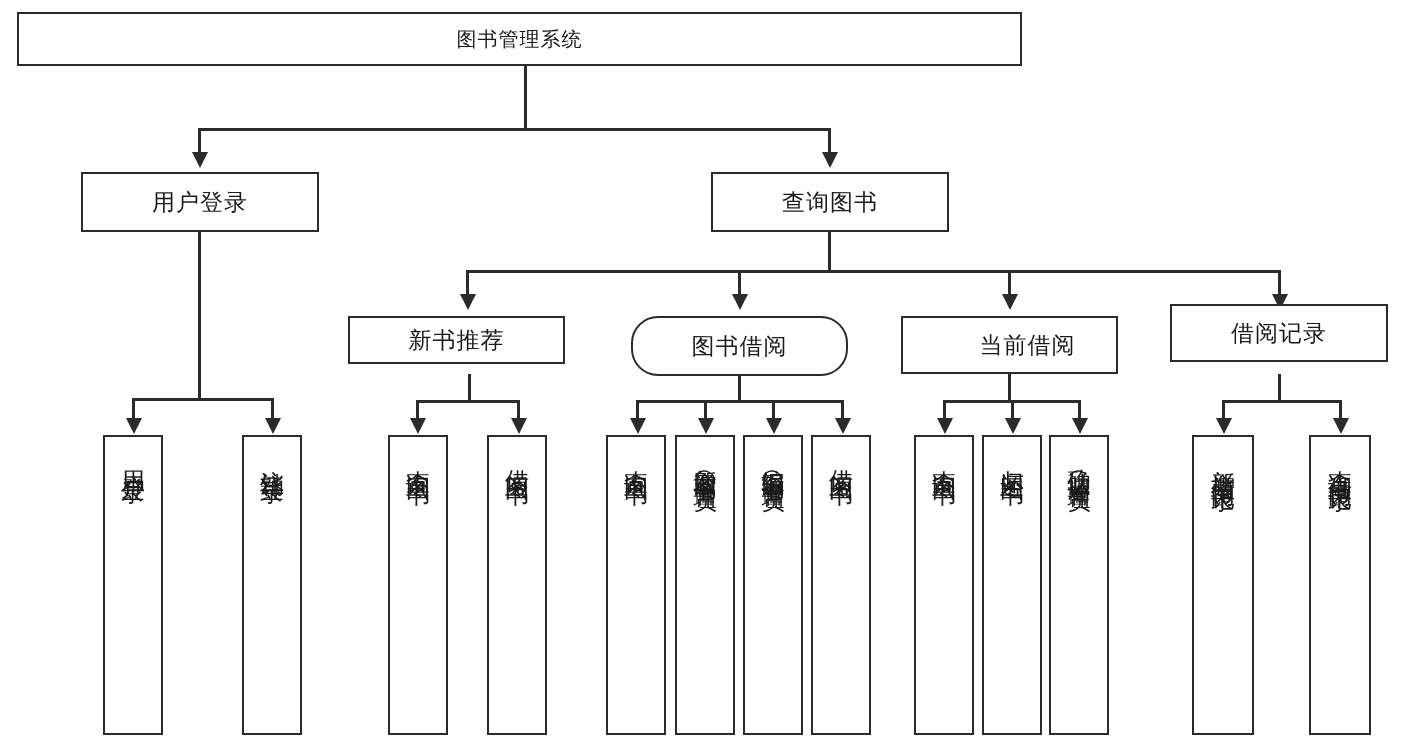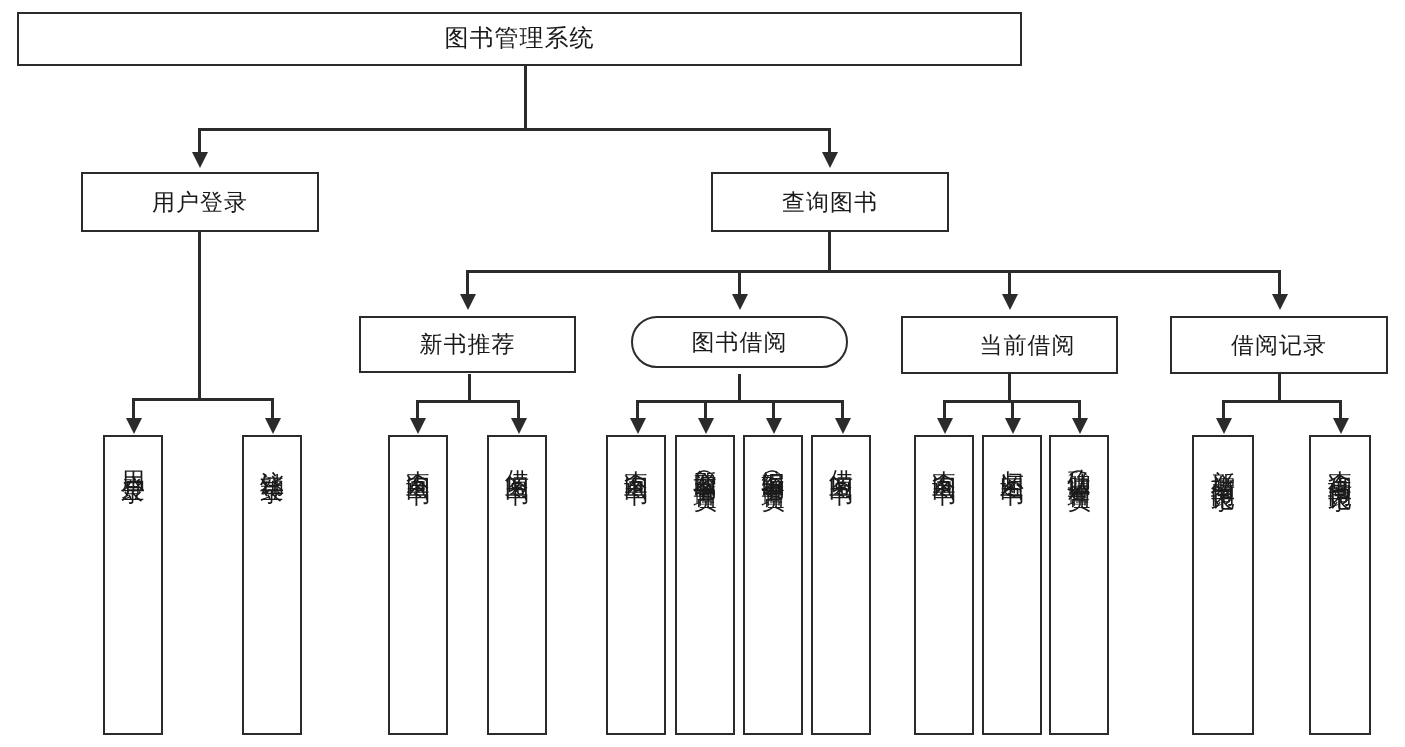--- a/index.html
+++ b/index.html
@@ -29,21 +29,21 @@
     display: block;
     text-align: center;
     line-height: 1.15;
     white-space: nowrap;
   }
   
   .node.h .lbl {
     font-size: 23px;
     letter-spacing: 1px;
   }
-  .node.root .lbl { font-size: 24px; }
+  .node.root .lbl { font-size: 20px; }
   
   .node.v {
     align-items: flex-start;
     padding-top: 14px;
   }
   .node.v .lbl {
     writing-mode: vertical-rl;
     text-orientation: upright;
     font-size: 24px;
     line-height: 1.0;
@@ -112,30 +112,30 @@
   <div class="ln hln" style="left:466px; top:270px; width:815px;"></div>
   <div class="ln vln" style="left:466px; top:270px; height:26px;"></div>
   <div class="arrow" style="left:460px; top:294px;"></div>
   <div class="ln vln" style="left:738px; top:270px; height:26px;"></div>
   <div class="arrow" style="left:732px; top:294px;"></div>
   <div class="ln vln" style="left:1008px; top:270px; height:26px;"></div>
   <div class="arrow" style="left:1002px; top:294px;"></div>
   <div class="ln vln" style="left:1278px; top:270px; height:26px;"></div>
   <div class="arrow" style="left:1272px; top:294px;"></div>
 
-  <div class="node h" style="left:359px; top:316px; width:217px; height:57px;">
+  <div class="node h" style="left:348px; top:316px; width:217px; height:48px;">
     <span class="lbl">新书推荐</span>
   </div>
-  <div class="node h" style="left:631px; top:316px; width:217px; height:52px;border-radius:27px;">
+  <div class="node h" style="left:631px; top:316px; width:217px; height:60px;border-radius:27px;">
     <span class="lbl">图书借阅</span>
   </div>
   <div class="node h" style="left:901px; top:316px; width:217px; height:58px;padding-left:36px;">
     <span class="lbl">当前借阅</span>
   </div>
-  <div class="node h" style="left:1170px; top:316px; width:218px; height:58px;">
+  <div class="node h" style="left:1170px; top:304px; width:218px; height:58px;">
     <span class="lbl">借阅记录</span>
   </div>
 
   <div class="ln vln" style="left:468px; top:374px; height:28px;"></div>
   <div class="ln hln" style="left:416px; top:400px; width:104px;"></div>
   <div class="ln vln" style="left:416px; top:400px; height:20px;"></div>
   <div class="arrow" style="left:410px; top:418px;"></div>
   <div class="ln vln" style="left:517px; top:400px; height:20px;"></div>
   <div class="arrow" style="left:511px; top:418px;"></div>
 

